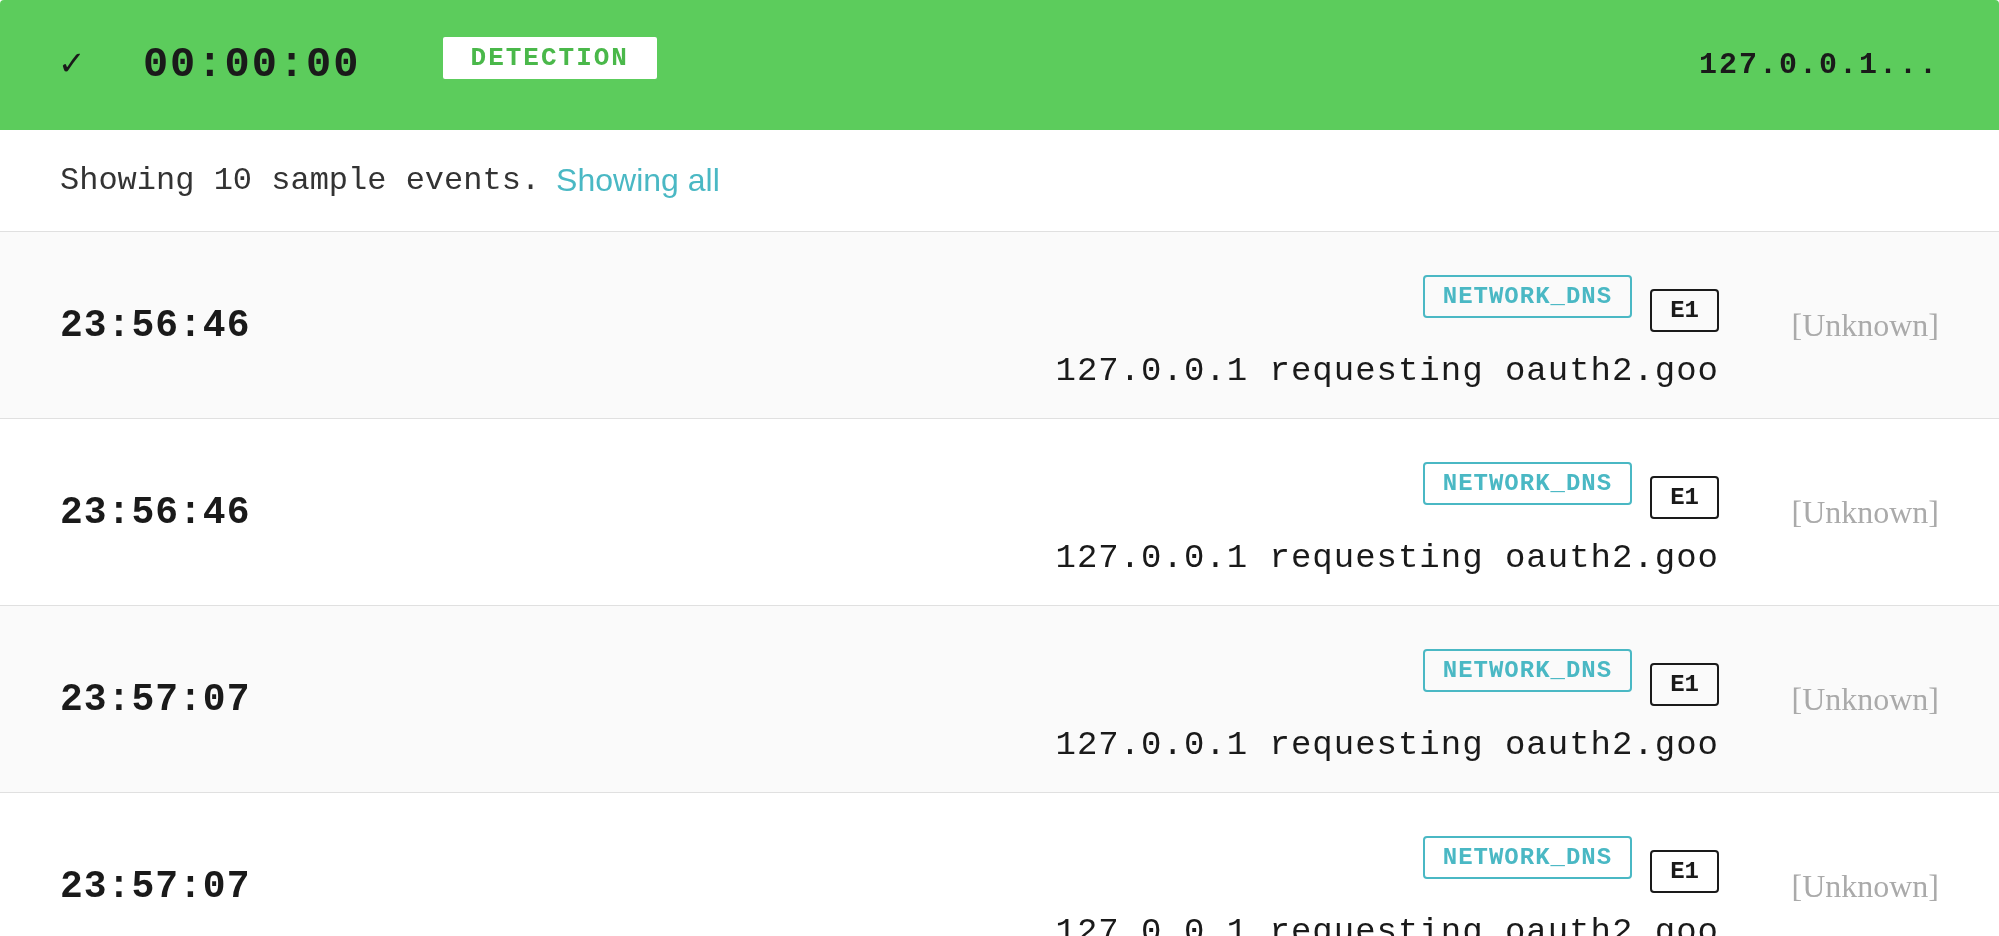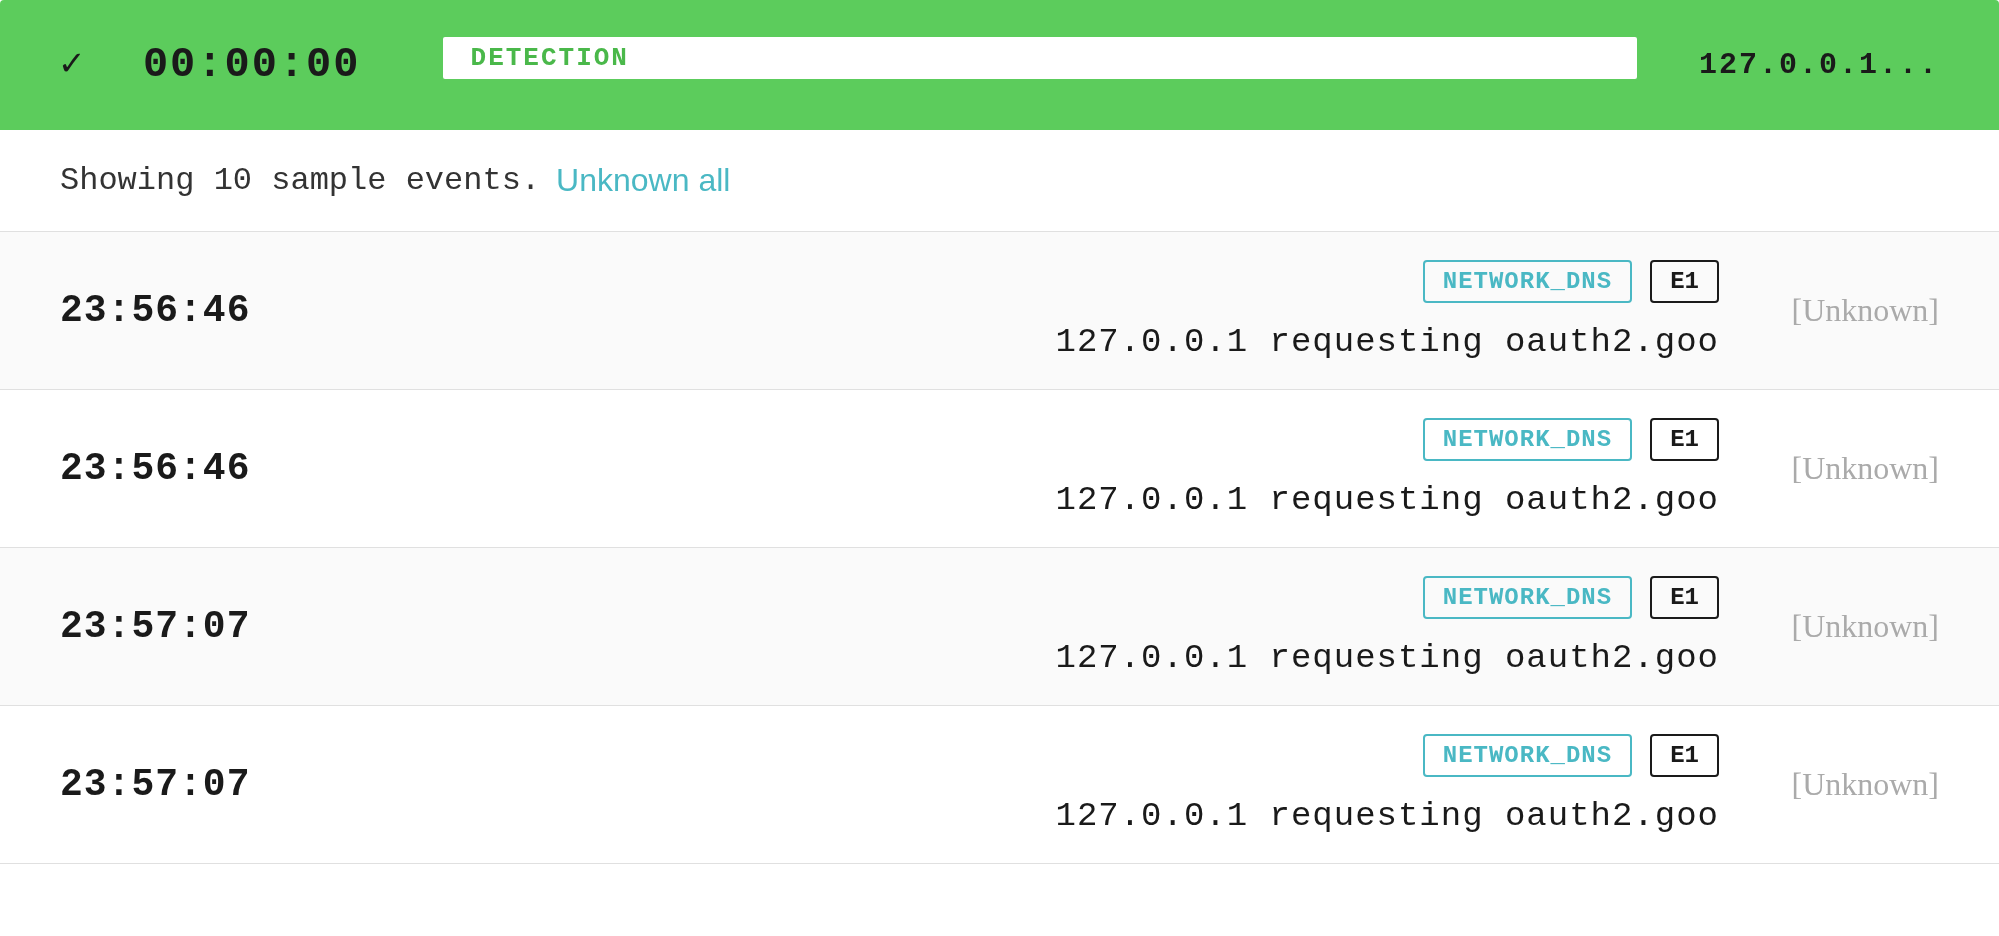--- a/index.html
+++ b/index.html
@@ -38,21 +38,22 @@
       font-size: 42px;
       font-weight: 600;
       color: #1a1a1a;
       margin-right: 80px;
       letter-spacing: 2px;
       text-align: center;
     }
 
     .header-center {
       display: flex;
-      flex-direction: column;
+      flex-direction: row;
+      align-items: center;
       flex: 1;
     }
 
     .detection-badge {
       background: white;
       border: 2px solid #5ccc5c;
       color: #4ab84a;
       font-size: 26px;
       font-weight: 700;
       padding: 6px 28px;
@@ -147,20 +148,21 @@
     }
 
     .badge-e1 {
       border: 2px solid #1a1a1a;
       color: #1a1a1a;
       font-size: 24px;
       font-weight: 700;
       padding: 6px 18px;
       border-radius: 4px;
       background: transparent;
+      margin-top: 29px;
     }
 
     .event-message {
       font-size: 34px;
       color: #1a1a1a;
       letter-spacing: 1px;
       margin-top: 8px;
     }
 
     .event-status {
@@ -178,21 +180,21 @@
   <span class="header-chevron">✓</span>
   <span class="header-time">00:00:00</span>
   <div class="header-center">
     <span class="detection-badge">DETECTION</span>
   </div>
   <span class="header-ip">127.0.0.1...</span>
 </div>
 
 <div class="sample-bar">
   <span class="sample-text">Showing 10 sample events.</span>
-  <a class="download-link">Unknown all</a>
+  <a class="download-link">Showing all</a>
 </div>
 
 <div>
 <div class="event-row">
       <span class="event-time">23:56:46</span>
       <div class="event-details">
         <div class="event-badges">
           <span class="badge-network-dns">NETWORK_DNS</span>
           <span class="badge-e1">E1</span>
         </div>

